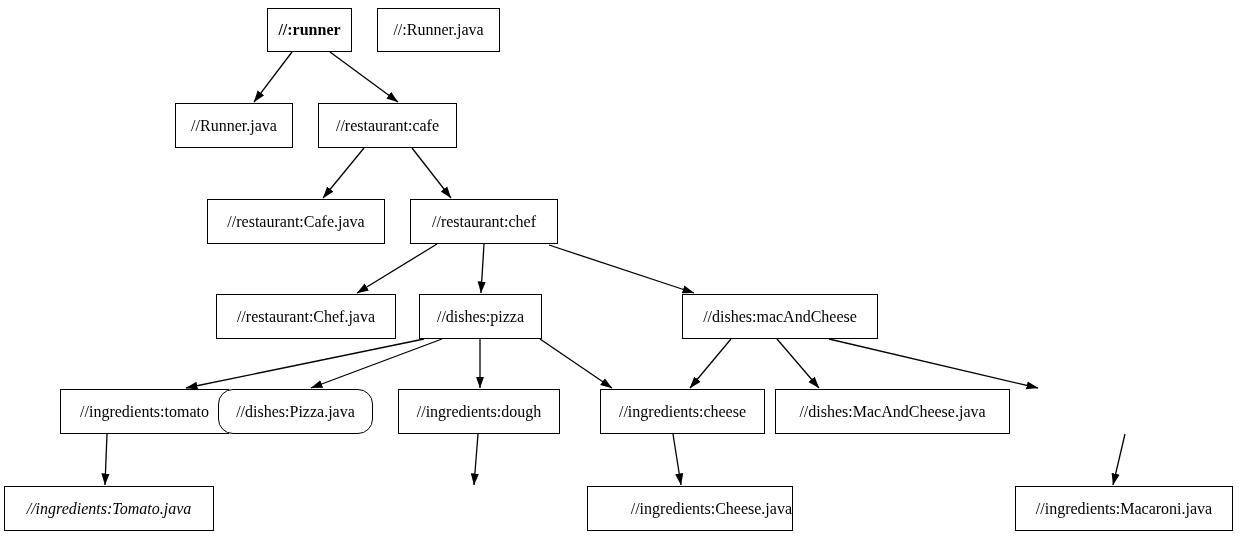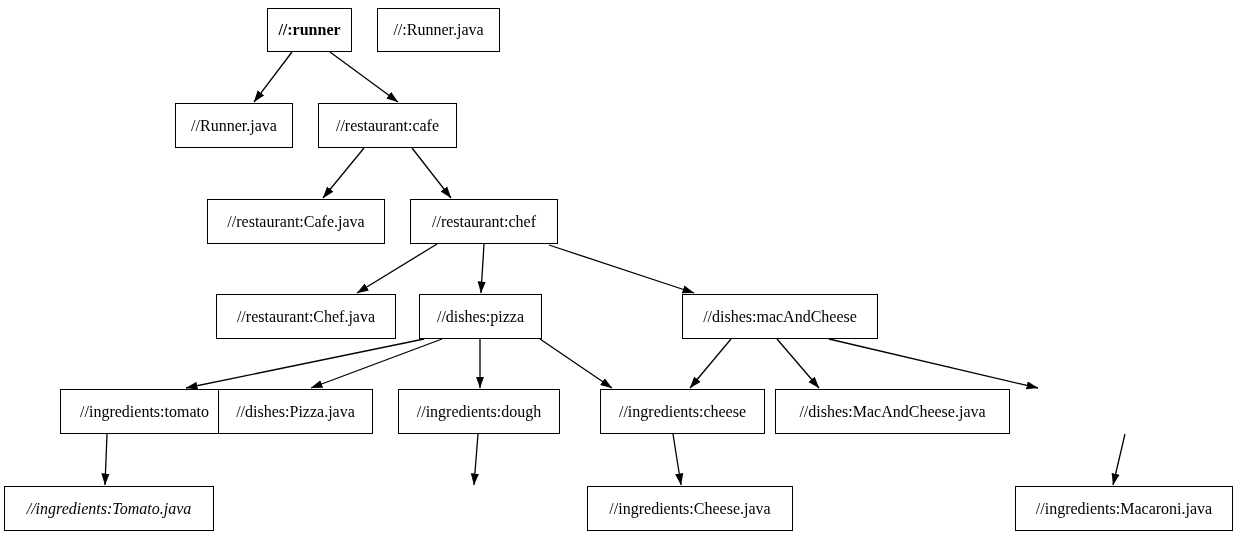--- a/index.html
+++ b/index.html
@@ -102,35 +102,35 @@
       </div>
       <div class="node" style="left: 419px; top: 294px; width: 123px; height: 45px;">
         <span>//dishes:pizza</span>
       </div>
       <div class="node" style="left: 682px; top: 294px; width: 196px; height: 45px;">
         <span>//dishes:macAndCheese</span>
       </div>
       <div class="node" style="left: 24px; top: 389px; width: 169px; height: 45px; margin-left: 36px;">
         <span>//ingredients:tomato</span>
       </div>
-      <div class="node" style="left: 218px; top: 389px; width: 155px; height: 45px;">
+      <div class="node" style="left: 218px; top: 389px; width: 155px; height: 45px; border-radius: 15px;">
         <span>//dishes:Pizza.java</span>
       </div>
       <div class="node" style="left: 398px; top: 389px; width: 162px; height: 45px;">
         <span>//ingredients:dough</span>
       </div>
       <div class="node" style="left: 585px; top: 389px; width: 165px; height: 45px; margin-left: 15px;">
         <span>//ingredients:cheese</span>
       </div>
       <div class="node" style="left: 775px; top: 389px; width: 235px; height: 45px;">
         <span>//dishes:MacAndCheese.java</span>
       </div>
       <div class="node" style="left: 4px; top: 486px; width: 210px; height: 45px; font-style: italic;">
         <span>//ingredients:Tomato.java</span>
       </div>
-      <div class="node" style="left: 587px; top: 486px; width: 206px; height: 45px;">
+      <div class="node" style="left: 587px; top: 486px; width: 206px; height: 45px; justify-content: flex-end;">
         <span>//ingredients:Cheese.java</span>
       </div>
       <div class="node" style="left: 1015px; top: 486px; width: 218px; height: 45px;">
         <span>//ingredients:Macaroni.java</span>
       </div>
     </div>
 </div>
 
 </body></html>

